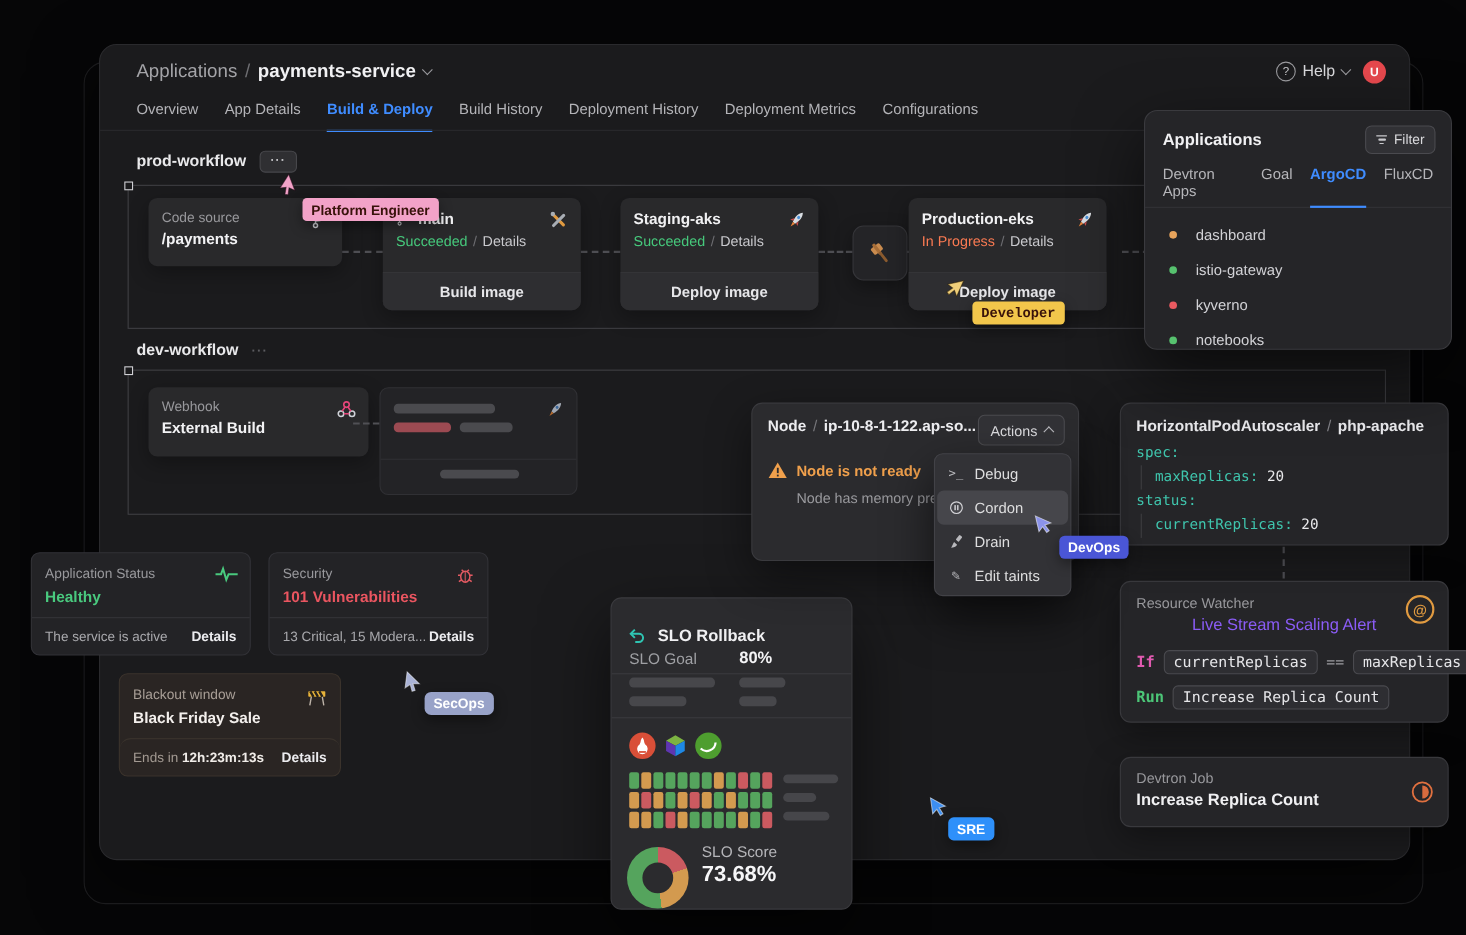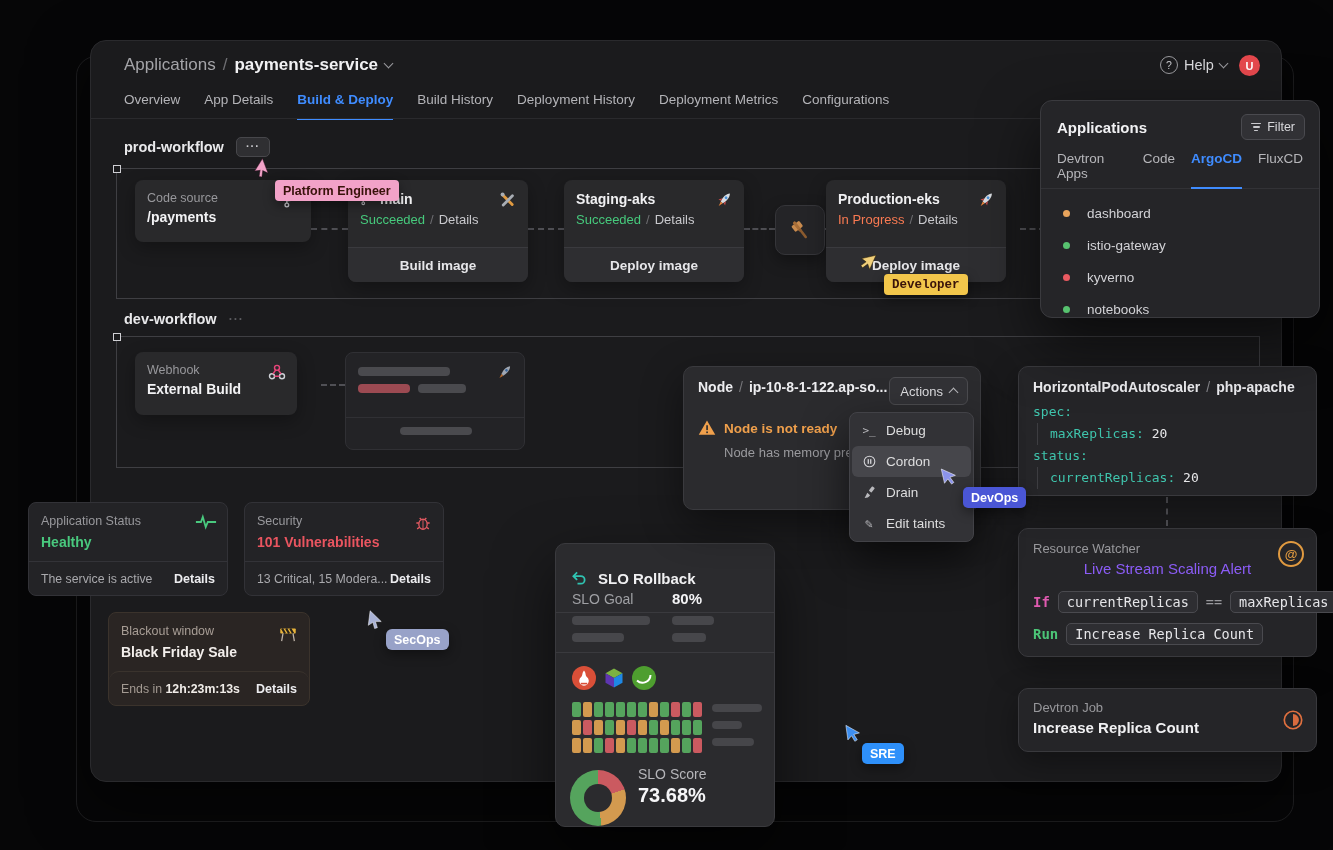--- a/index.html
+++ b/index.html
@@ -265,21 +265,21 @@
     <div class="card-footer">Deploy image</div>
   </div>
 
   <div class="abs wf-label" style="left:124px;top:311px;">
     <span>dev-workflow</span>
     <span class="dots-dim">···</span>
   </div>
   <div class="abs wf-box" style="left:116px;top:336px;width:1142px;height:130px;"></div>
   <div class="abs handle" style="left:113px;top:333px;"></div>
 
-  <div class="abs node-card" style="left:135px;top:352px;width:162px;height:63px;">
+  <div class="abs node-card" style="left:135px;top:352px;width:200px;height:63px;">
     <div class="pad">
       <div class="lab">Webhook</div>
       <div class="val">External Build</div>
     </div>
     <span class="icon-tr">
       <svg width="20" height="20" viewBox="0 0 24 24" fill="none">
           <circle cx="6" cy="17" r="3" stroke="#cfd2d8" stroke-width="1.7"></circle>
           <circle cx="18" cy="17" r="3" stroke="#cfd2d8" stroke-width="1.7"></circle>
           <circle cx="12" cy="7" r="3" stroke="#e8457a" stroke-width="1.7"></circle>
           <path d="M10.4 9.6 L7.2 14.2 M13.6 9.6 L16.8 14.2 M9 17 h6" stroke="#e8457a" stroke-width="1.7"></path>
@@ -550,21 +550,21 @@
         <span class="filter-ico">
             <span style="width:10px"></span>
             <span style="width:7px"></span>
             <span style="width:4px"></span>
           </span>
         <span>Filter</span>
       </span>
     </div>
     <div class="apps-tabs">
       <span class="apps-tab">Devtron Apps</span>
-      <span class="apps-tab">Code</span>
+      <span class="apps-tab">Goal</span>
       <span class="apps-tab active">ArgoCD</span>
       <span class="apps-tab">FluxCD</span>
     </div>
     <div class="apps-div"></div>
     <div style="padding-top:8px;">
       <div class="app-item">
         <span class="dot" style="background: rgb(232, 164, 92);"></span>
         <span>dashboard</span>
       </div>
       <div class="app-item">

